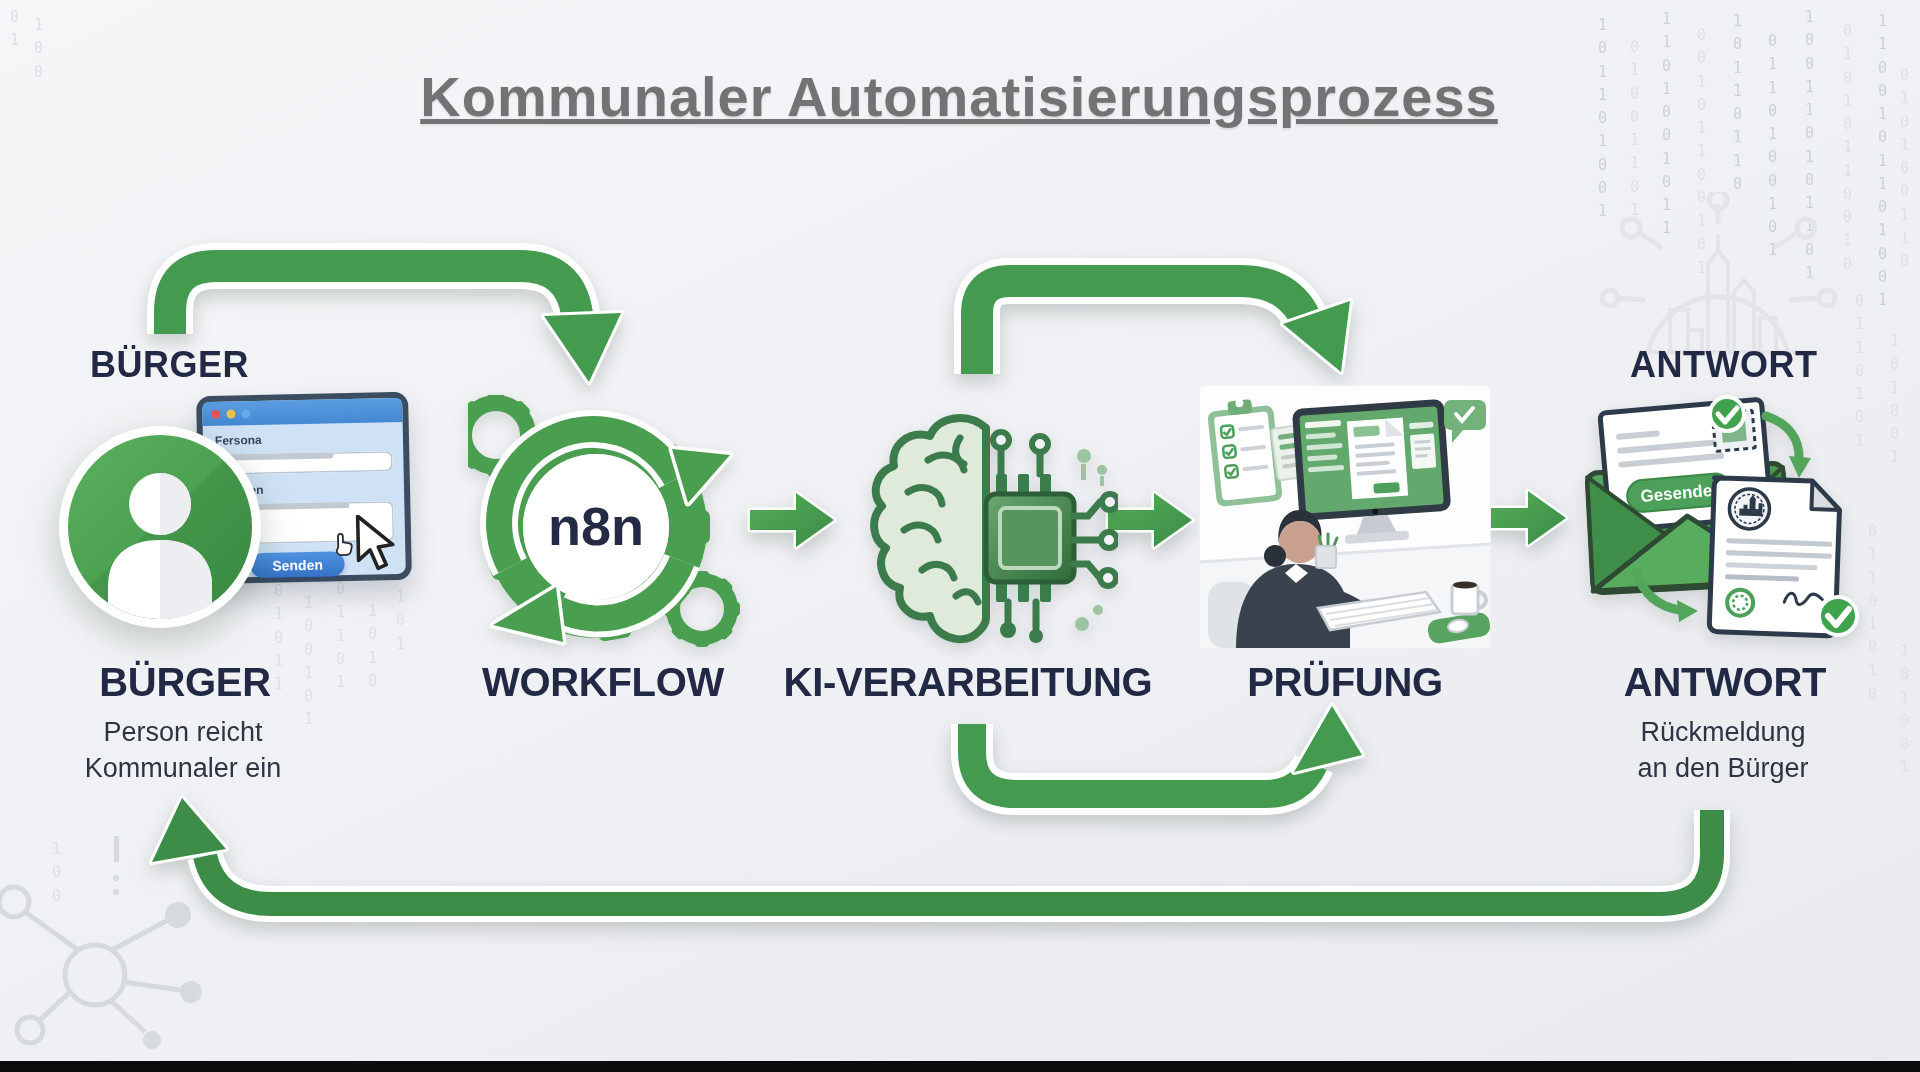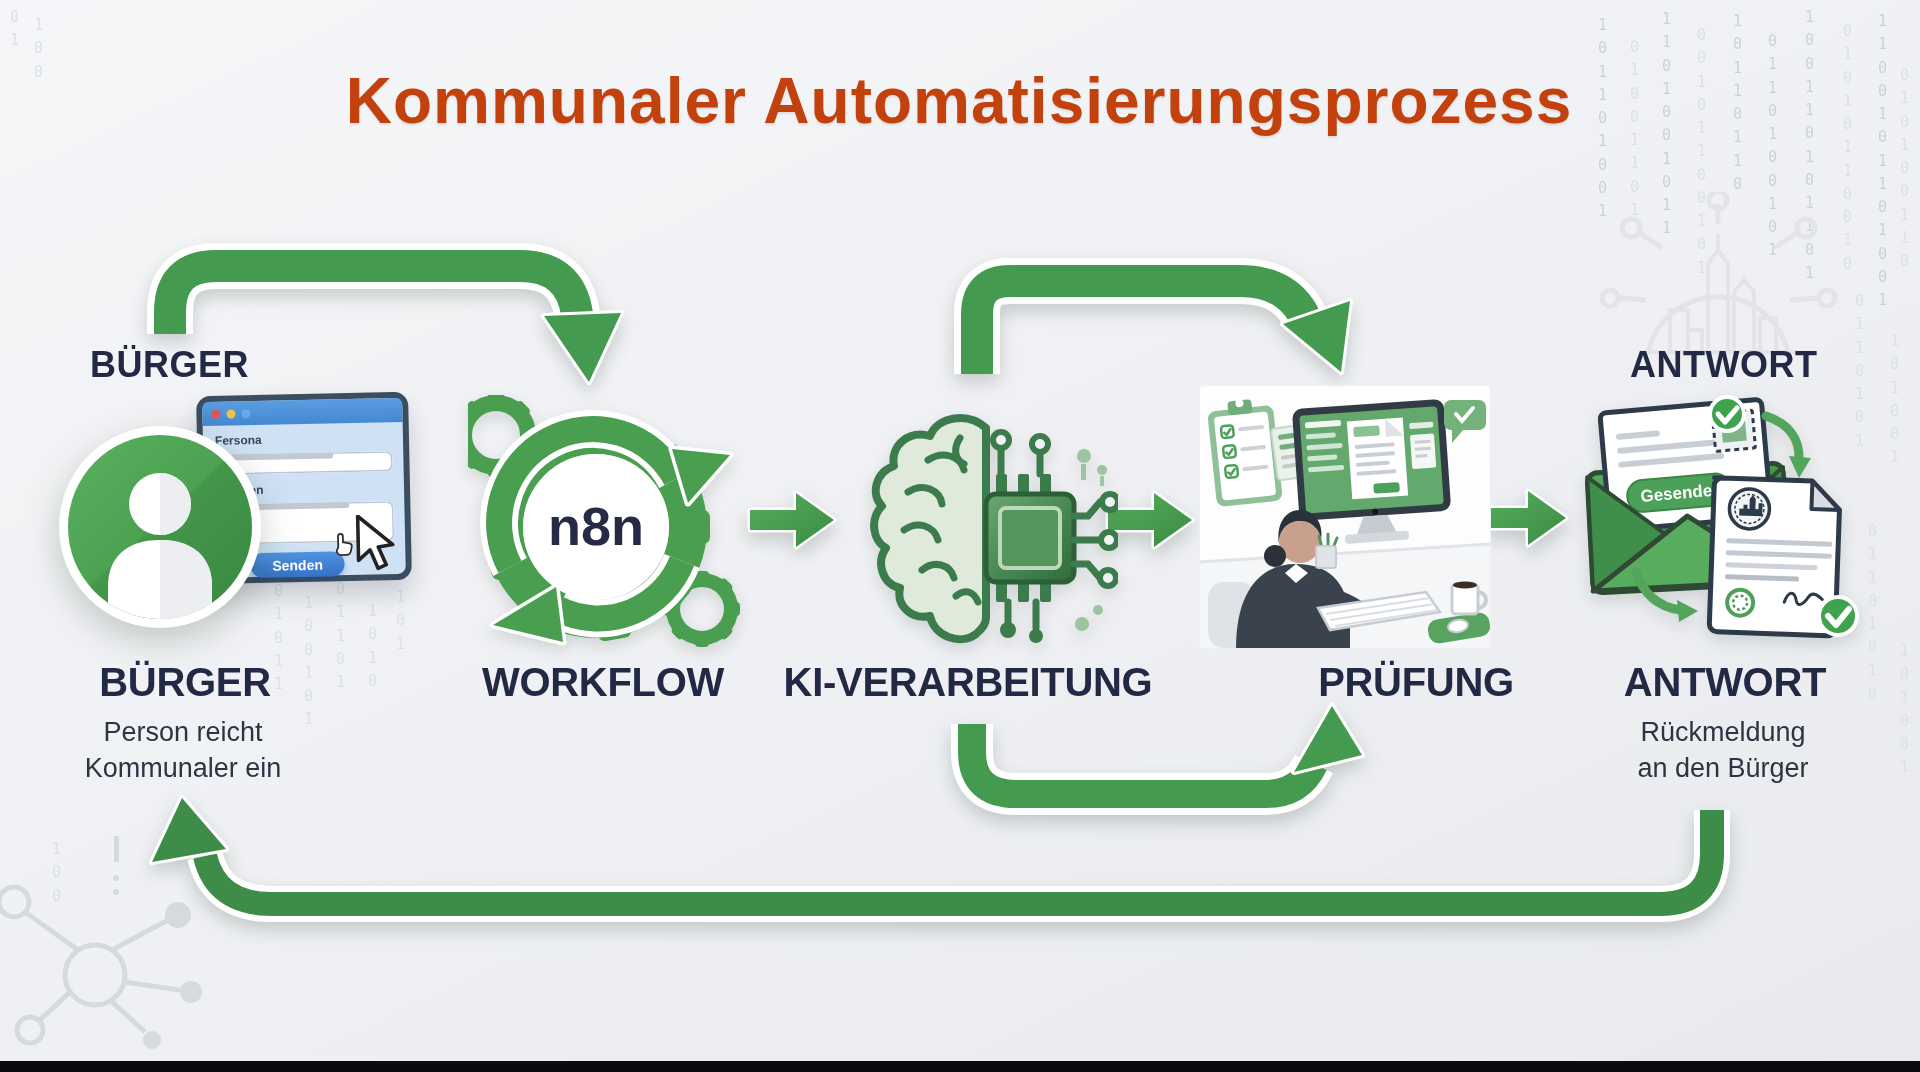--- a/index.html
+++ b/index.html
@@ -1,22 +1,22 @@
 <!DOCTYPE html>
 <html><head>
 <meta charset="utf-8">
 <style>
   html,body{margin:0;padding:0;}
   body{width:1920px;height:1072px;overflow:hidden;position:relative;
        font-family:"Liberation Sans",sans-serif;
        background:linear-gradient(155deg,#f5f6f8 0%,#f0f1f4 45%,#e8eaee 100%);}
   .abs{position:absolute;}
   .title{left:959px;top:64px;transform:translateX(-50%);
-         font-size:64px;font-weight:bold;letter-spacing:1px;color:#c2410c;
-         white-space:nowrap;text-shadow:0 2px 2px rgba(20,30,60,.10);}
+         font-size:56px;font-weight:bold;letter-spacing:1px;color:#737373;
+         white-space:nowrap;text-shadow:0 2px 2px rgba(20,30,60,.10);text-decoration:underline;}
   .top-label{font-size:36px;font-weight:bold;color:#222944;letter-spacing:.5px;white-space:nowrap;}
   .stage-label{font-size:40px;font-weight:bold;color:#222944;letter-spacing:-.3px;
                transform:translateX(-50%);white-space:nowrap;}
   .caption{font-size:27px;color:#2d3442;line-height:1.35;text-align:center;
            transform:translateX(-50%);white-space:pre-line;}
   .bin{font-family:"DejaVu Sans Mono",monospace;font-size:15px;line-height:1.55;
        color:#ccd1d9;white-space:pre-line;text-align:center;user-select:none;}
   .bin.light{color:#dde0e6;}
   .shadowed{filter:drop-shadow(0 8px 9px rgba(45,65,50,.22));}
   .softshadow{filter:drop-shadow(0 6px 8px rgba(45,65,50,.16));}
@@ -537,21 +537,21 @@
     <rect x="252" y="198" width="26" height="30" rx="4" fill="#ffffff" stroke="#c9ced4" stroke-width="3"></rect>
     <ellipse cx="265" cy="199" rx="12" ry="3.6" fill="#3a2e28"></ellipse>
   </g>
 
   <g>
     <path d="M122,162 l-3,-12 M128,162 l0,-14 M133,162 l4,-10" stroke="#54935c" stroke-width="3" fill="none" stroke-linecap="round"></path>
     <rect x="116" y="160" width="20" height="22" rx="3" fill="#dfe3e8" stroke="#c6ccd2" stroke-width="2"></rect>
   </g>
 </svg>
 
-<div class="abs stage-label" style="left:1416px;top:660px;z-index:5">PRÜFUNG</div>
+<div class="abs stage-label" style="left:1345px;top:660px;z-index:5">PRÜFUNG</div>
 
 <div class="abs top-label" style="left:1630px;top:344px;z-index:5">ANTWORT</div>
 
 <svg class="abs softshadow" style="left:1570px;top:380px;z-index:3" width="320" height="270" viewBox="0 0 320 270">
 
   <g transform="rotate(-3 118 148)">
     <rect x="20" y="88" width="196" height="120" rx="10" fill="url(#genv)" stroke="#2e4a33" stroke-width="5"></rect>
     <g transform="rotate(-2 119 85)">
       <rect x="38" y="26" width="162" height="118" rx="6" fill="#ffffff" stroke="#2c3a4a" stroke-width="5"></rect>
       <rect x="52" y="48" width="44" height="6" rx="3" fill="#c9ced5"></rect>

